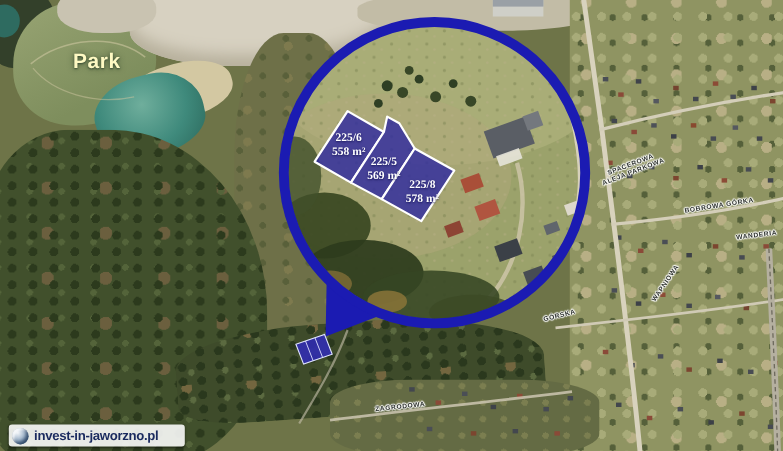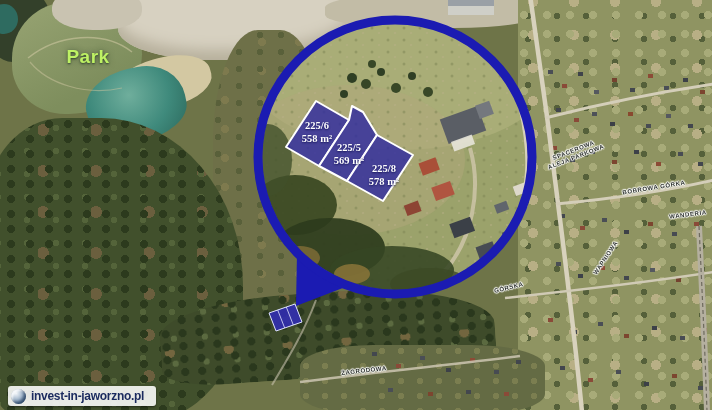--- a/index.html
+++ b/index.html
@@ -73,21 +73,21 @@
      588px 378px #8a4a38,616px 370px #4a4e55,644px 382px #3c4047,672px 374px #7c452f,
      698px 386px #474b52,372px 352px #43474e,396px 364px #8a4a38,420px 356px #4a4e55,
      446px 368px #3d4148,470px 358px #8c4b36,494px 370px #474b52,516px 360px #42464d,
      388px 388px #4a4e55,428px 392px #7c452f,466px 390px #43474e,504px 392px #8a4a38;}
 
   svg.overlay{position:absolute;left:0;top:0;}
 
   
   .park-label{
     position:absolute;left:88px;top:57px;transform:translate(-50%,-50%);
-    color:#bef264;font-weight:bold;font-size:19px;line-height:1.05;text-align:center;
+    color:#fef9c3;font-weight:bold;font-size:19px;line-height:1.05;text-align:center;
     text-shadow:0 1px 2px rgba(40,60,40,.85),0 0 6px rgba(30,50,30,.5);letter-spacing:.5px;}
   .plabel{
     position:absolute;transform:translate(-50%,-50%);
     color:#fff;font-weight:bold;font-size:10.5px;line-height:1.25;text-align:center;
     white-space:nowrap;text-shadow:0 1px 2px rgba(10,10,70,.8);font-family:Liberation Serif, serif;}
   .pl-1{left:317px;top:132px;}
   .pl-2{left:349px;top:154px;}
   .pl-3{left:384px;top:175px;}
   .sl{
     position:absolute;transform:translate(-50%,-50%) rotate(0deg);
@@ -98,21 +98,21 @@
   .sl-b{left:654px;top:188px;transform:translate(-50%,-50%) rotate(-9deg);}
   .sl-c{left:688px;top:215px;transform:translate(-50%,-50%) rotate(-7deg);}
   .sl-d{left:606px;top:258px;transform:translate(-50%,-50%) rotate(-56deg);}
   .sl-e{left:509px;top:288px;transform:translate(-50%,-50%) rotate(-14deg);}
   .sl-f{left:364px;top:371px;transform:translate(-50%,-50%) rotate(-6deg);}
 
   
   .wm{
     position:absolute;left:8px;top:386px;height:20px;
     display:flex;align-items:center;gap:5px;
-    background:rgba(255,255,255,.88);border-radius:3px;padding:0 12px 0 3px;
+    background:rgba(255,255,255,.88);border-radius:3px;padding:0 24px 0 3px;
     box-shadow:0 1px 2px rgba(0,0,0,.45);}
   .globe{
     width:15px;height:15px;border-radius:50%;
     background:radial-gradient(circle at 35% 30%,#f0f4f8,#a9bccf 40%,#5e7e9f 72%,#35506c);
     box-shadow:inset -2px -2px 3px rgba(20,40,70,.55),inset 2px 2px 2px rgba(255,255,255,.85);}
   .wm-text{font-weight:bold;font-size:12px;color:#1a2a5e;letter-spacing:-.3px;white-space:nowrap;}
 </style>
 </head>
 <body>
 

